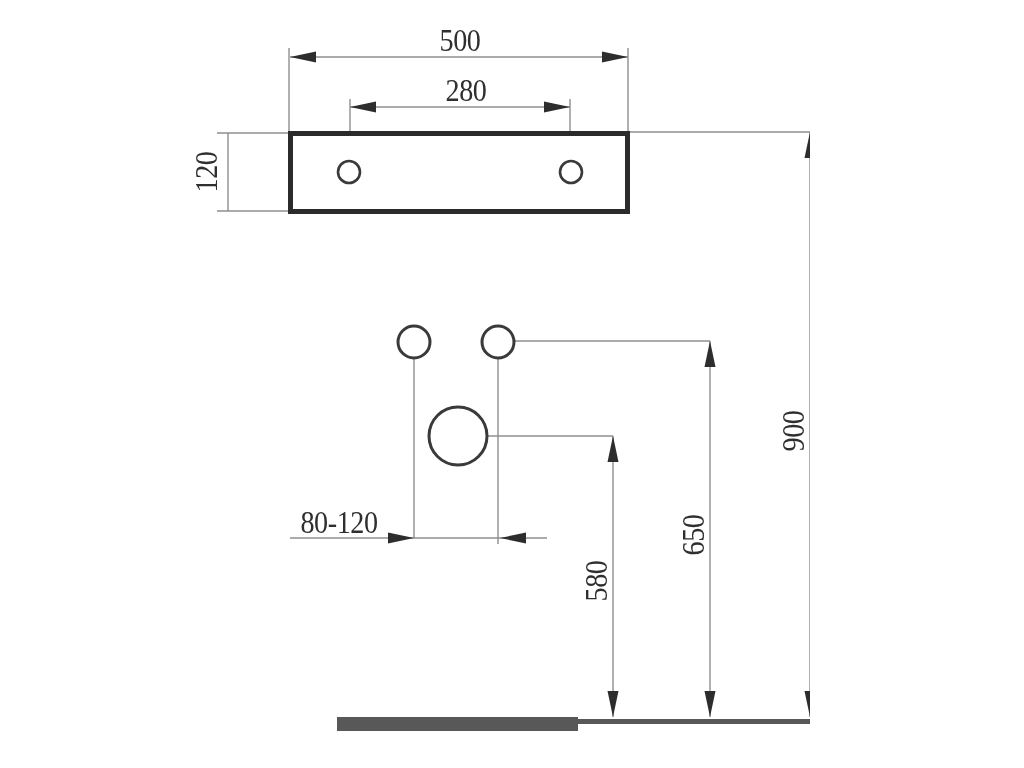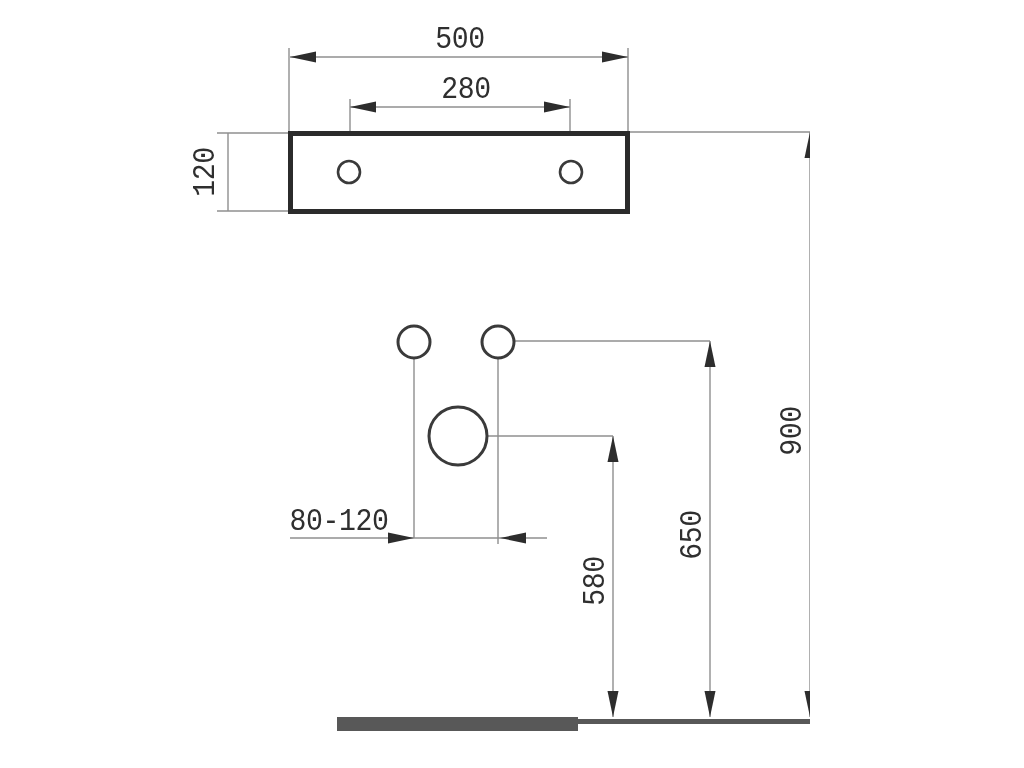--- a/index.html
+++ b/index.html
@@ -1,21 +1,21 @@
 <!DOCTYPE html>
 <html><head>
 <meta charset="utf-8">
 <style>
   html,body{margin:0;padding:0;background:#fff;}
   #stage{
     position:relative;
     width:810px;height:768px;
     background:#fff;
     overflow:hidden;
-    font-family:Liberation Mono, monospace;
+    font-family:Liberation Serif, serif;
   }
   #drawing-svg{position:absolute;left:0;top:0;}
   .thin{stroke:#8f8f8f;stroke-width:1.4;fill:none;}
   .outline{stroke:#2b2b2b;stroke-width:5;fill:#ffffff;}
   .circ{stroke:#3a3a3a;stroke-width:3;fill:#ffffff;}
   .hole{stroke:#3a3a3a;stroke-width:2.6;fill:#ffffff;}
   .arrow{fill:#2d2d2d;stroke:none;}
   .floorfill{fill:#585858;stroke:none;}
   .dim-label{
     position:absolute;

